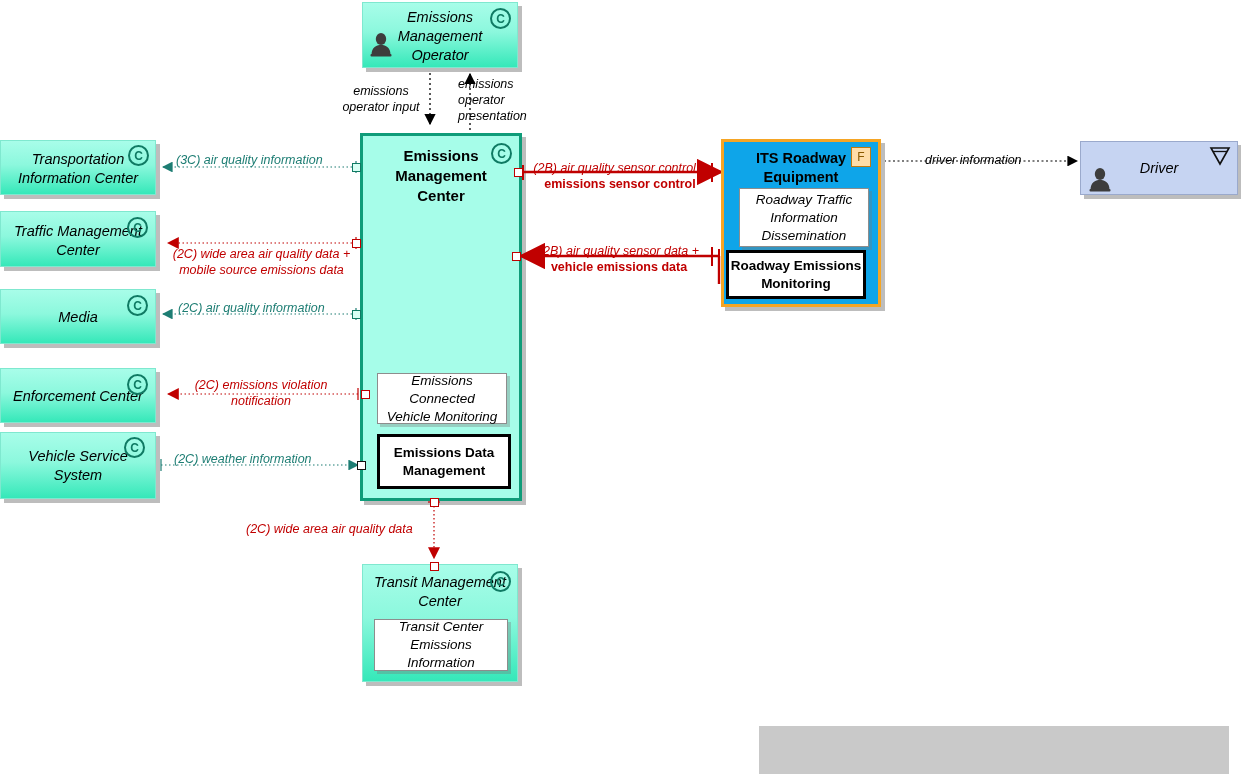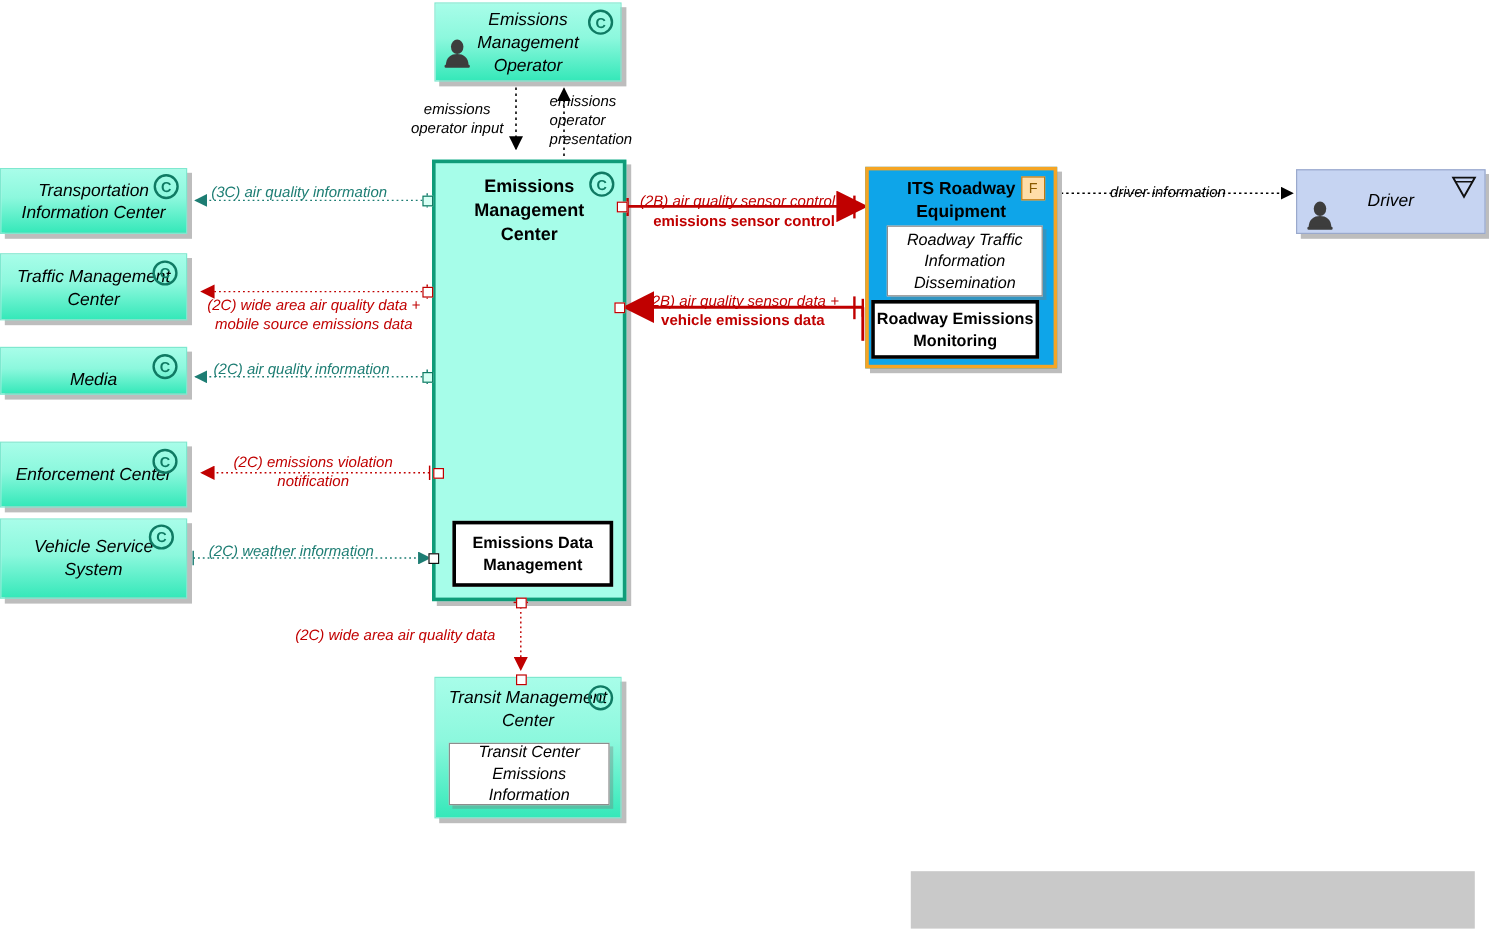--- a/index.html
+++ b/index.html
@@ -178,20 +178,26 @@
   <div class="node teal-main" style="left:360px;top:133px;width:162px;height:368px;z-index:4;">
     <div class="shadow"></div>
     <div class="body">
       <div class="title bold" style="top:10px;font-size:15px;line-height:20px;">
         <span>Emissions</span><br>
         <span>Management</span><br>
         <span>Center</span>
       </div>
       <div class="badge-c" style="right:7px;top:7px;">C</div>
 
+      <div class="subbox thin" style="left:14px;top:237px;width:130px;height:51px;">
+        <span>
+          <span>Emissions Connected</span><br>
+          <span>Vehicle Monitoring</span>
+        </span>
+      </div>
 
       <div class="subbox strong" style="left:14px;top:298px;width:134px;height:55px;">
         <span>
           <span>Emissions Data</span><br>
           <span>Management</span>
         </span>
       </div>
     </div>
   </div>
 
@@ -221,21 +227,21 @@
     <div class="body">
       <div class="title" style="top:10px;">
         <span>Traffic Management</span><br>
         <span>Center</span>
       </div>
       <div class="badge-c" style="right:7px;top:5px;">C</div>
     </div>
   </div>
   <div class="port red" style="left:150px;top:239px;"></div>
 
-  <div class="node teal" style="left:0px;top:289px;width:156px;height:40px;z-index:8;">
+  <div class="node teal" style="left:0px;top:289px;width:156px;height:55px;z-index:8;">
     <div class="shadow"></div>
     <div class="body">
       <div class="title" style="top:18px;">Media</div>
       <div class="badge-c" style="right:7px;top:5px;">C</div>
     </div>
   </div>
   <div class="port teal" style="left:150px;top:310px;"></div>
 
   <div class="node teal" style="left:0px;top:368px;width:156px;height:55px;z-index:8;">
     <div class="shadow"></div>

